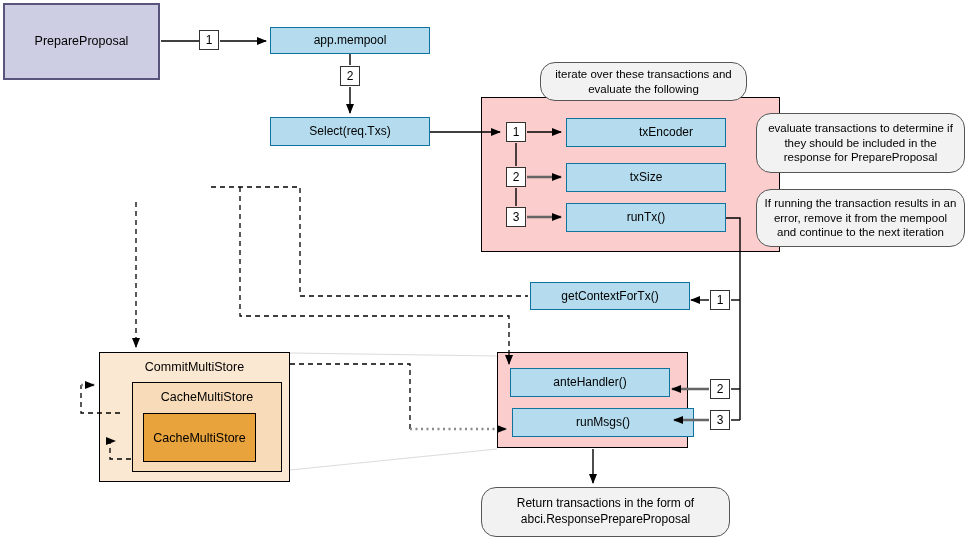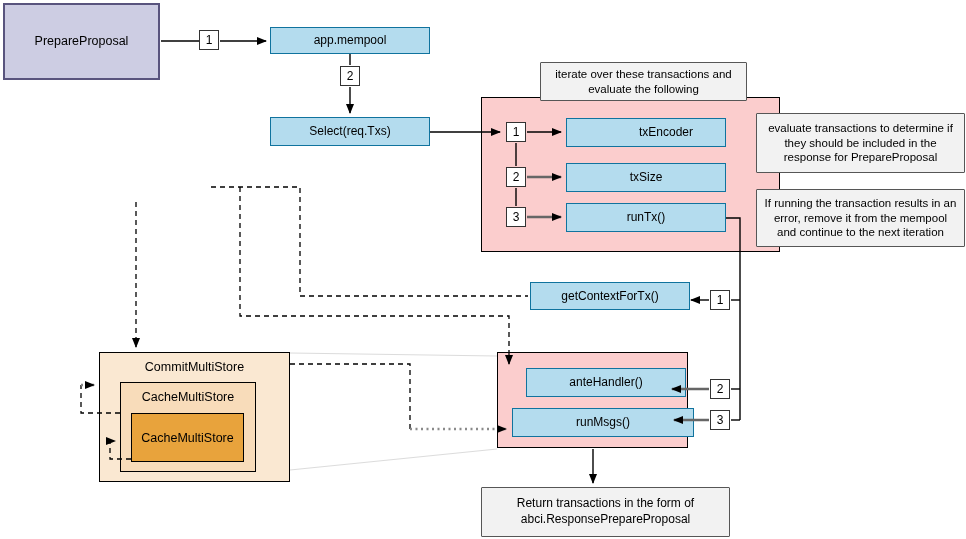--- a/index.html
+++ b/index.html
@@ -7,21 +7,21 @@
     position:relative;width:966px;height:539px;background:#fff;overflow:hidden;
     font-family:"Liberation Sans","DejaVu Sans",sans-serif;color:#000;
   }
   .node{position:absolute;display:flex;align-items:center;justify-content:center;
     text-align:center;font-size:12px;line-height:1.2;box-sizing:border-box;z-index:2;}
   .node-blue{background:var(--node-blue-fill,#b4dcee);border:1px solid var(--node-blue-stroke,#10739e);}
   .node-purple{background:var(--purple-fill,#cdcde3);border:2px solid var(--purple-stroke,#59547e);font-size:12.5px;}
   .container-pink{position:absolute;background:var(--container-pink-fill,#fbcdcd);
     border:1px solid var(--container-pink-stroke,#000);box-sizing:border-box;z-index:1;}
   .callout{position:absolute;background:var(--callout-fill,#f2f2f2);
-    border:1px solid var(--callout-stroke,#565656);border-radius:1px;box-sizing:border-box;
+    border:1px solid var(--callout-stroke,#565656);border-radius:15px;box-sizing:border-box;
     display:flex;align-items:center;justify-content:center;text-align:center;
     font-size:11.5px;line-height:1.3;padding:4px 6px;z-index:4;}
   .store{position:absolute;box-sizing:border-box;border:1px solid var(--store-stroke,#000);z-index:2;}
   .store-outer{background:var(--store-outer-fill,#fae8d2);}
   .store-mid{background:var(--store-mid-fill,#f8dcba);}
   .store-inner{background:var(--store-inner-fill,#e8a33c);display:flex;align-items:center;justify-content:center;}
   .store-label{text-align:center;font-size:12.5px;padding-top:7px;}
   .store-inner .store-label{padding-top:0;}
   .badge{position:absolute;width:20px;height:20px;background:#fff;border:1px solid #333;
     box-sizing:border-box;display:flex;align-items:center;justify-content:center;
@@ -41,26 +41,26 @@
   <div class="container-pink" style="left:481px;top:97px;width:299px;height:155px;"></div>
   <div class="container-pink" style="left:497px;top:352px;width:191px;height:96px;"></div>
 
   <div class="node node-purple" style="left:3px;top:3px;width:157px;height:77px;">PrepareProposal</div>
   <div class="node node-blue" style="left:270px;top:27px;width:160px;height:27px;">app.mempool</div>
   <div class="node node-blue" style="left:270px;top:117px;width:160px;height:29px;">Select(req.Txs)</div>
   <div class="node node-blue" style="left:566px;top:118px;width:160px;height:29px;padding-left:40px;">txEncoder</div>
   <div class="node node-blue" style="left:566px;top:163px;width:160px;height:29px;">txSize</div>
   <div class="node node-blue" style="left:566px;top:203px;width:160px;height:29px;">runTx()</div>
   <div class="node node-blue" style="left:530px;top:282px;width:160px;height:28px;">getContextForTx()</div>
-  <div class="node node-blue" style="left:510px;top:368px;width:160px;height:29px;z-index:3;margin-left:16px;">anteHandler()</div>
+  <div class="node node-blue" style="left:510px;top:368px;width:160px;height:29px;z-index:3;">anteHandler()</div>
   <div class="node node-blue" style="left:512px;top:408px;width:182px;height:29px;z-index:3;">runMsgs()</div>
 
   <div class="store store-outer" style="left:99px;top:352px;width:191px;height:130px;">
     <div class="store-label">CommitMultiStore</div>
-    <div class="store store-mid" style="left:20px;top:29px;width:136px;height:90px;">
+    <div class="store store-mid" style="left:32px;top:29px;width:150px;height:90px;">
       <div class="store-label">CacheMultiStore</div>
       <div class="store store-inner" style="left:10px;top:30px;width:113px;height:49px;">
         <div class="store-label">CacheMultiStore</div>
       </div>
     </div>
   </div>
 
   <div class="callout" style="left:540px;top:62px;width:207px;height:39px;">iterate over these transactions and evaluate the following</div>
   <div class="callout" style="left:756px;top:113px;width:209px;height:60px;">evaluate transactions to determine if they should be included in the response for PrepareProposal</div>
   <div class="callout" style="left:756px;top:189px;width:209px;height:58px;">If running the transaction results in an error, remove it from the mempool and continue to the next iteration</div>

